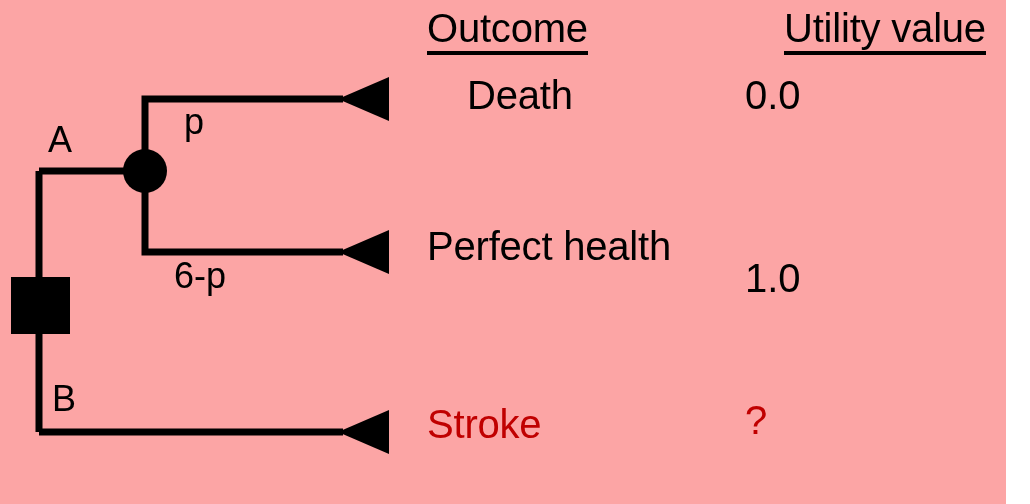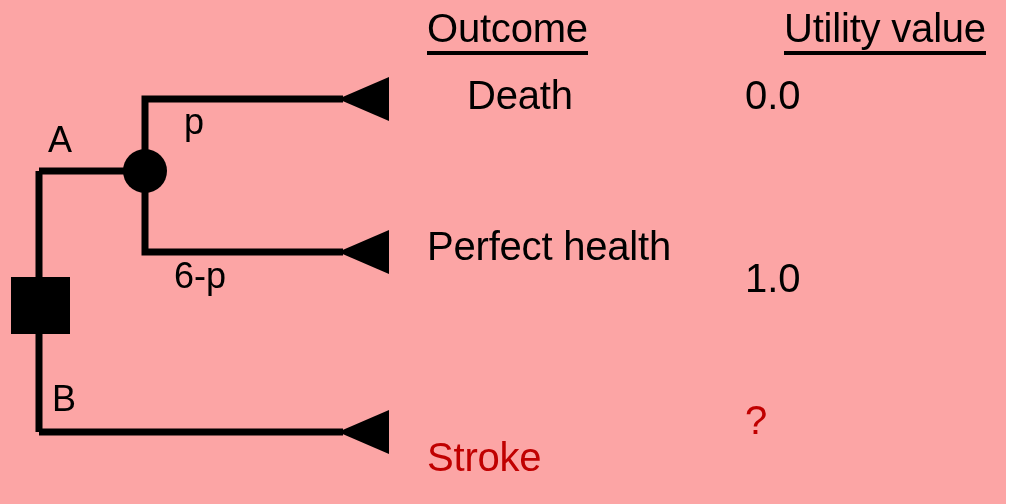--- a/index.html
+++ b/index.html
@@ -112,21 +112,21 @@
   </div>
 
   <div class="txt col-head" id="head-utility">
     <span class="ul">Utility value</span>
   </div>
 
   <div class="txt outcome-label" id="outcome-0">Death</div>
 
   <div class="txt outcome-label" id="outcome-1">Perfect health</div>
 
-  <div class="txt outcome-label" id="outcome-2" style="color: rgb(192, 0, 0); margin-top: 33px;">Stroke</div>
+  <div class="txt outcome-label" id="outcome-2" style="color: rgb(192, 0, 0);">Stroke</div>
 
   <div class="txt utility-value" id="utility-0">0.0</div>
 
   <div class="txt utility-value" id="utility-1">1.0</div>
 
   <div class="txt utility-value" id="utility-2" style="color: rgb(192, 0, 0);">?</div>
 
   <div class="txt tree-label" id="label-branch-a">A</div>
 
   <div class="txt tree-label" id="label-branch-b">B</div>

